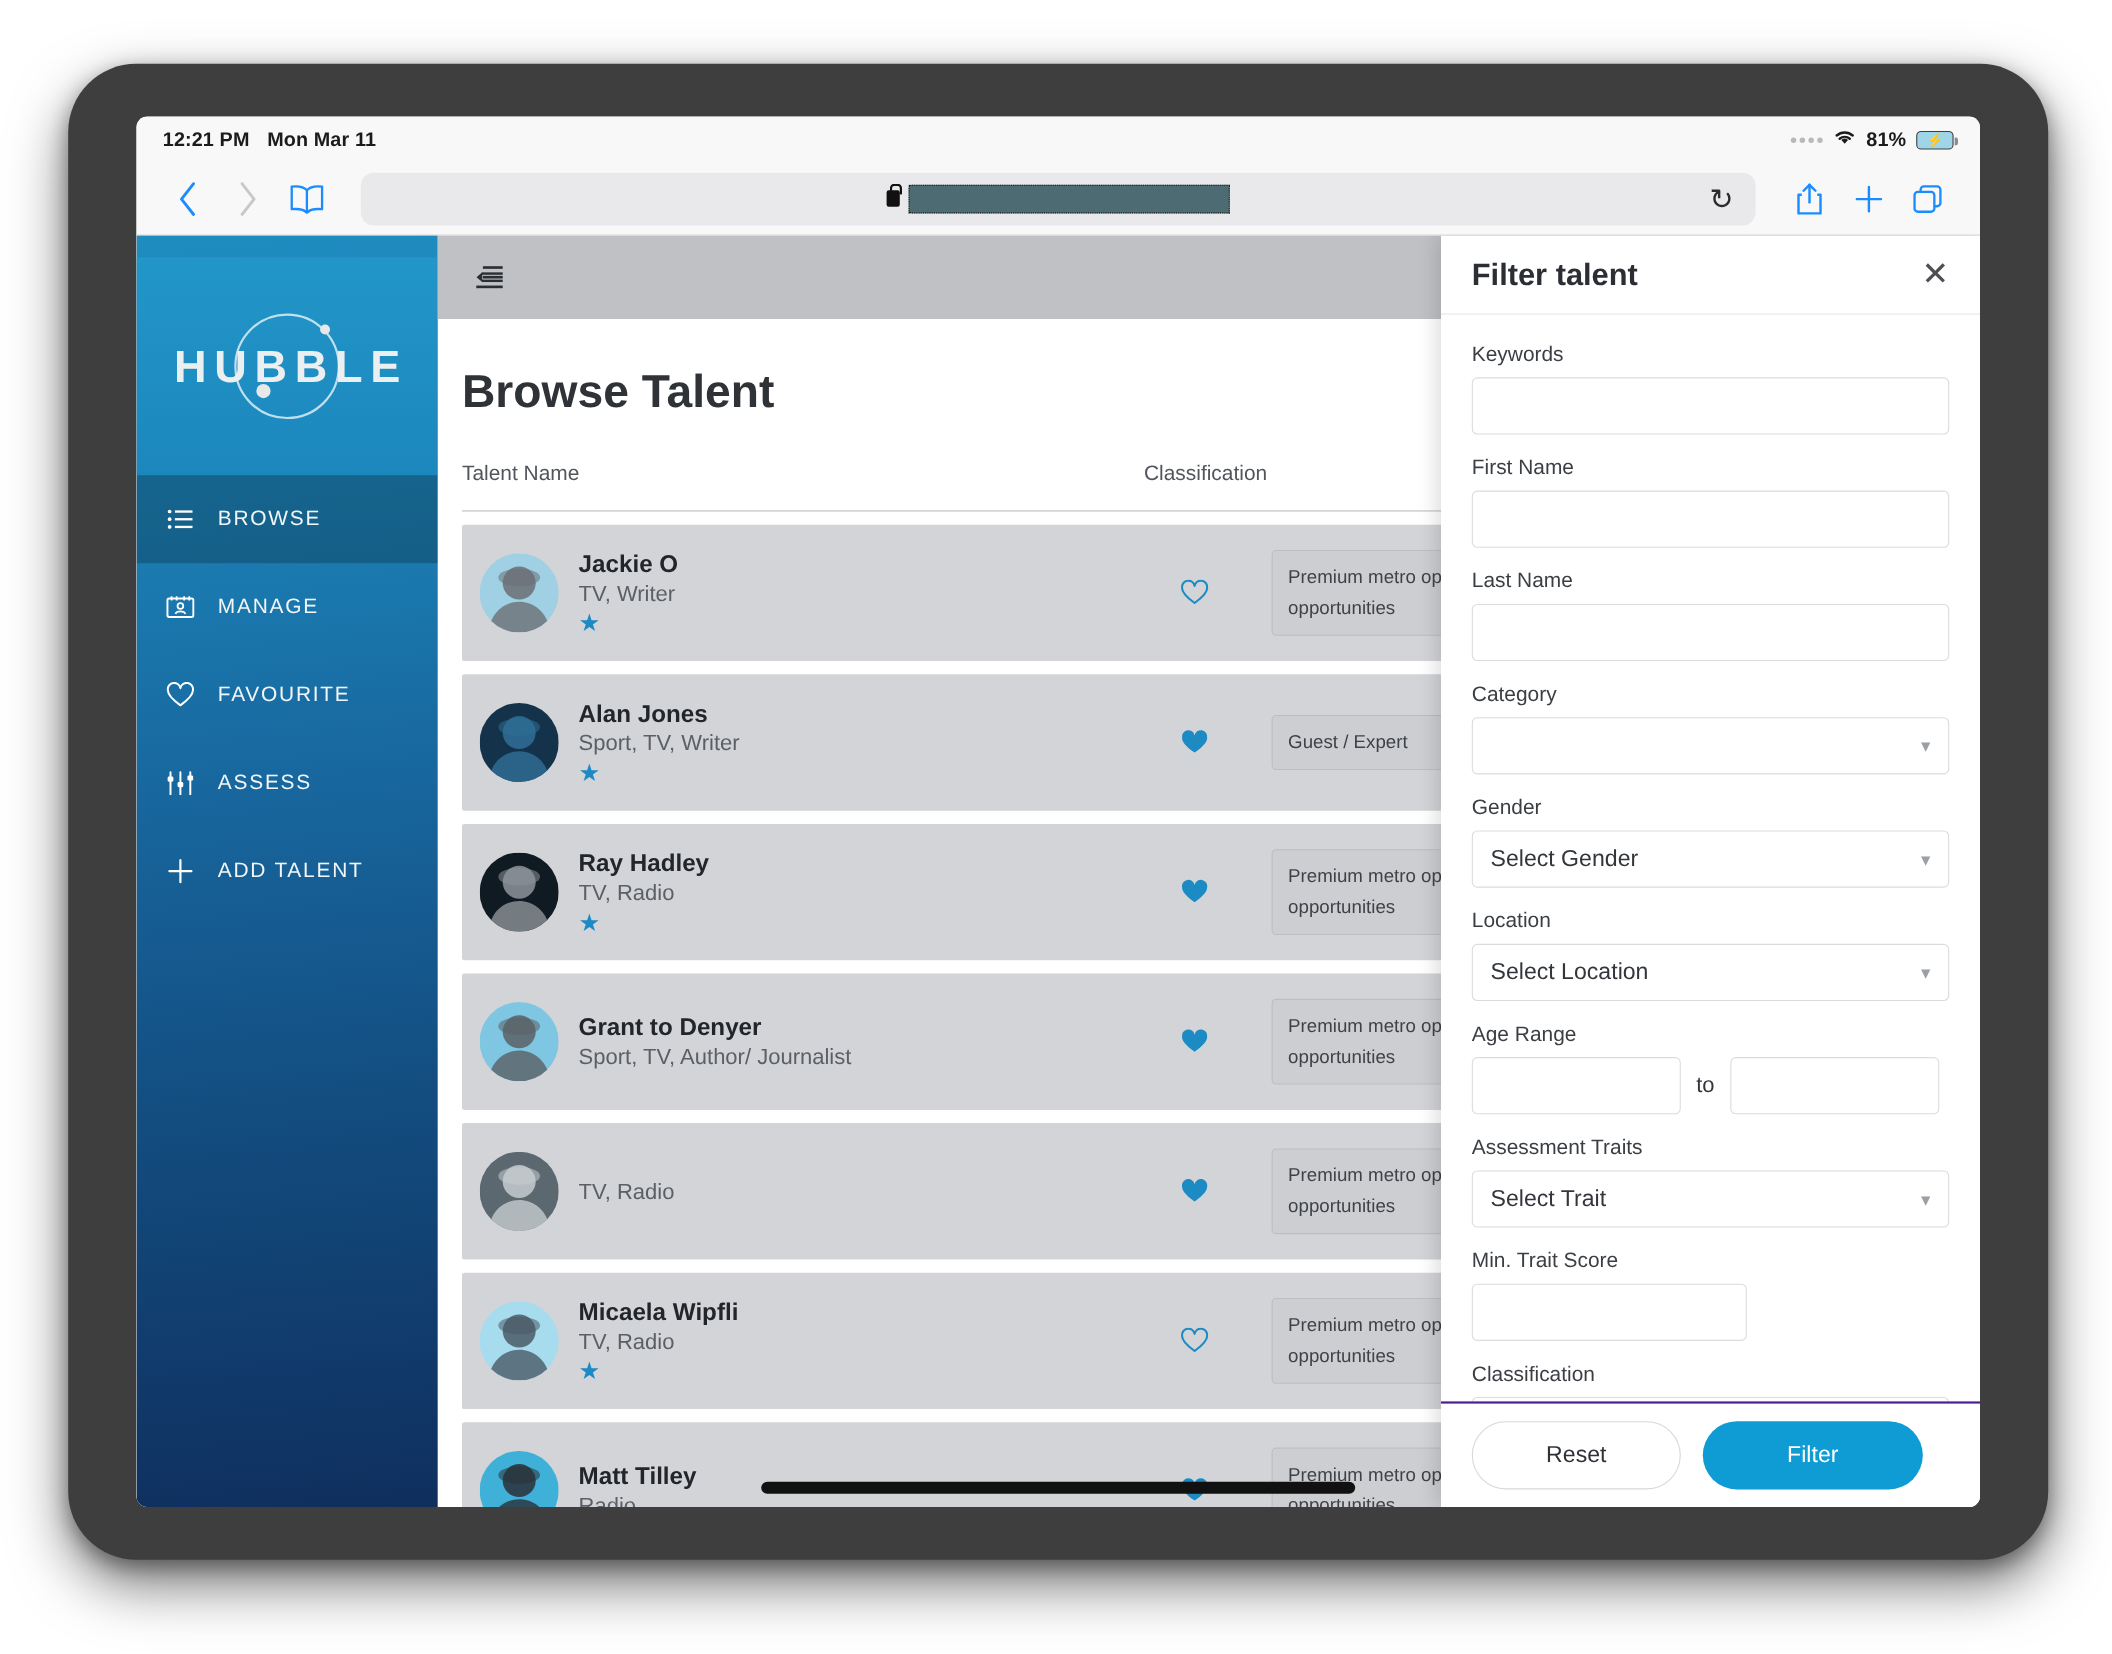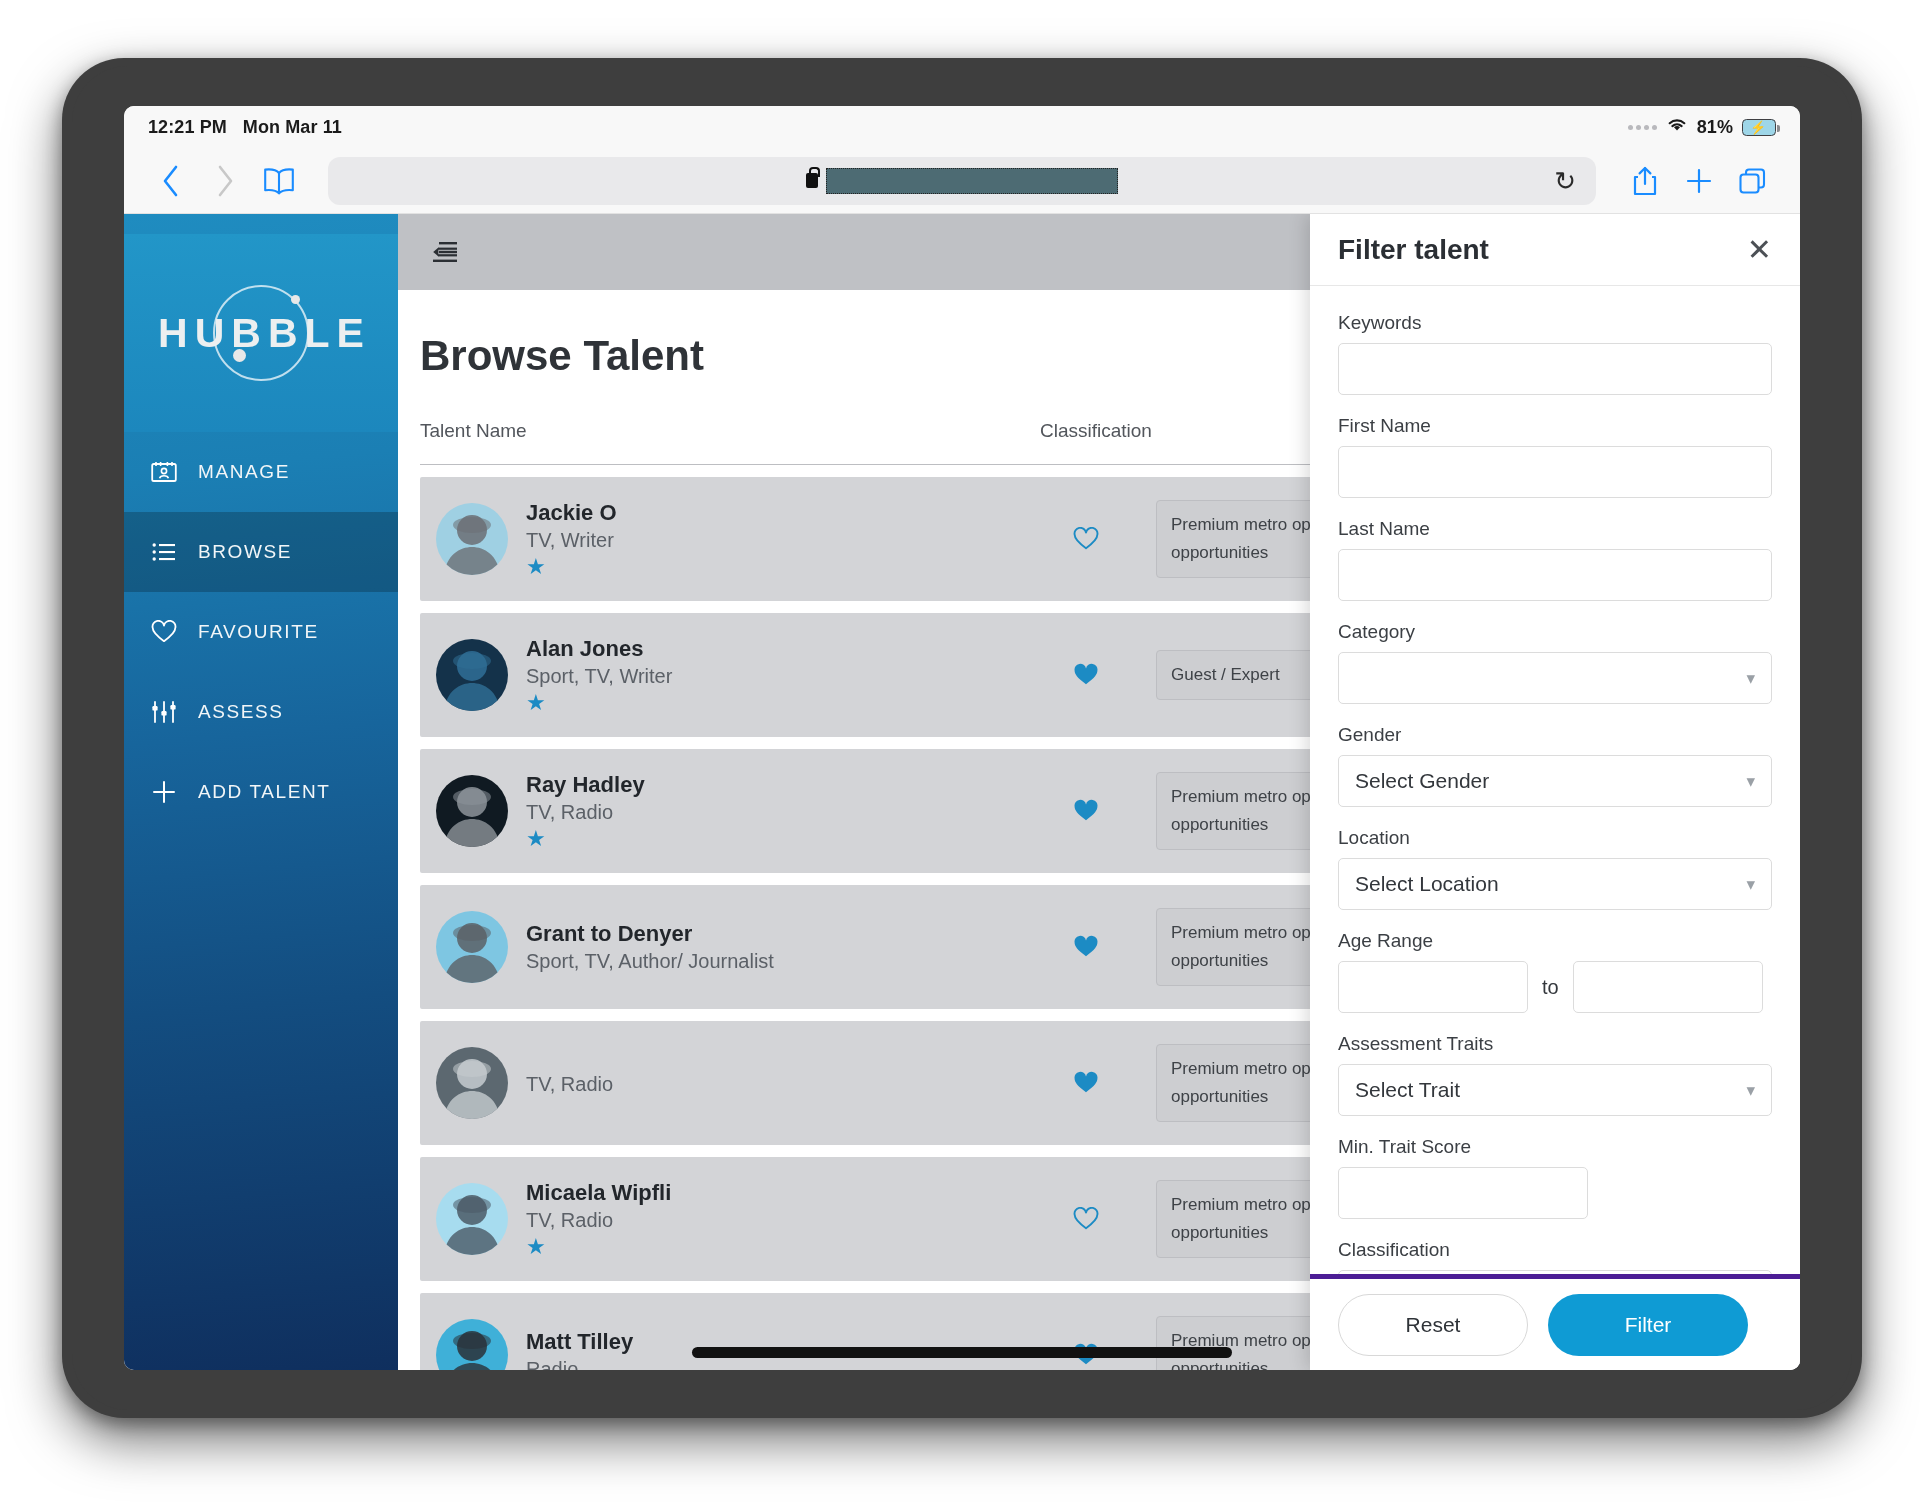--- a/index.html
+++ b/index.html
@@ -240,21 +240,21 @@
     padding: 0 16px;
     font-size: 21px; color: #33373c;
   }
   .chev { color: #9aa0a6; font-size: 17px; }
   .f-row { display: flex; align-items: center; gap: 14px; }
   .f-row .f-input { width: 190px; }
   .f-to { font-size: 20px; color: #33373c; }
   .f-input.short { width: 250px; }
   #filter-foot {
     flex: 0 0 96px;
-    border-top: 5px solid #4c1d95;
+    border-top: 2px solid #4c1d95;
     display: flex; align-items: center; gap: 20px;
     padding: 0 28px;
     background: #fff;
   }
   #reset-btn {
     width: 190px; height: 62px; border-radius: 31px;
     border: 1px solid #d8d8d8; background: #fff;
     font-size: 21px; color: #2f3338;
     display: flex; align-items: center; justify-content: center;
   }
@@ -362,48 +362,48 @@
       <div id="sidebar">
         <div id="logo-area">
           <div id="logo">
             <div id="logo-ring"></div>
             <div id="logo-dot1"></div>
             <div id="logo-dot2"></div>
             <div id="logo-text">HUBBLE</div>
           </div>
         </div>
 
-        <div class="nav-item">
-          <span class="nav-icon">
-            <svg width="26" height="22" viewBox="0 0 26 22">
-              <rect x="1.2" y="3" width="23.6" height="17" rx="1.6" fill="none" stroke="#fff" stroke-width="1.8"></rect>
-              <path d="M5 1 L5 5 M9.6 1 L9.6 5 M16.4 1 L16.4 5 M21 1 L21 5" stroke="#fff" stroke-width="1.6"></path>
-              <circle cx="13" cy="10" r="2.6" fill="none" stroke="#fff" stroke-width="1.6"></circle>
-              <path d="M8.6 17.2 C9.4 14 16.6 14 17.4 17.2" fill="none" stroke="#fff" stroke-width="1.6"></path>
-            </svg>
-          </span>
-          <span>MANAGE</span>
-        </div>
-
         <div class="nav-item active">
           <span class="nav-icon">
             <svg width="24" height="20" viewBox="0 0 24 20">
               <circle cx="2.2" cy="3" r="1.7" fill="#fff"></circle>
                 <rect x="7" y="2" width="16" height="2.1" fill="#fff"></rect>
               <circle cx="2.2" cy="10" r="1.7" fill="#fff"></circle>
                 <rect x="7" y="9" width="16" height="2.1" fill="#fff"></rect>
               <circle cx="2.2" cy="17" r="1.7" fill="#fff"></circle>
                 <rect x="7" y="16" width="16" height="2.1" fill="#fff"></rect>
             </svg>
           </span>
           <span>BROWSE</span>
         </div>
 
         <div class="nav-item">
           <span class="nav-icon">
+            <svg width="26" height="22" viewBox="0 0 26 22">
+              <rect x="1.2" y="3" width="23.6" height="17" rx="1.6" fill="none" stroke="#fff" stroke-width="1.8"></rect>
+              <path d="M5 1 L5 5 M9.6 1 L9.6 5 M16.4 1 L16.4 5 M21 1 L21 5" stroke="#fff" stroke-width="1.6"></path>
+              <circle cx="13" cy="10" r="2.6" fill="none" stroke="#fff" stroke-width="1.6"></circle>
+              <path d="M8.6 17.2 C9.4 14 16.6 14 17.4 17.2" fill="none" stroke="#fff" stroke-width="1.6"></path>
+            </svg>
+          </span>
+          <span>MANAGE</span>
+        </div>
+
+        <div class="nav-item">
+          <span class="nav-icon">
             <svg width="26" height="24" viewBox="0 0 26 24">
               <path d="M13 21.2 C4 14.8 1.6 11 1.6 7.6 A5.7 5.7 0 0 1 13 5.6 A5.7 5.7 0 0 1 24.4 7.6 C24.4 11 22 14.8 13 21.2 Z" fill="none" stroke="#fff" stroke-width="1.8" stroke-linejoin="round"></path>
             </svg>
           </span>
           <span>FAVOURITE</span>
         </div>
 
         <div class="nav-item">
           <span class="nav-icon">
             <svg width="26" height="22" viewBox="0 0 26 22">

